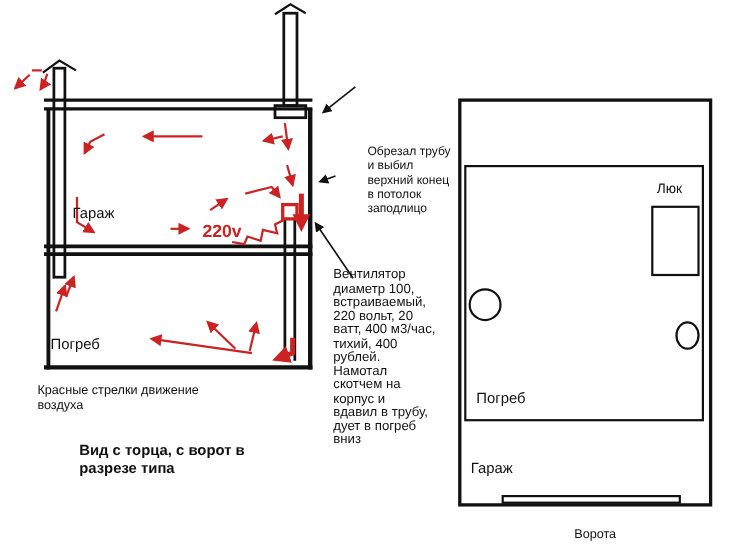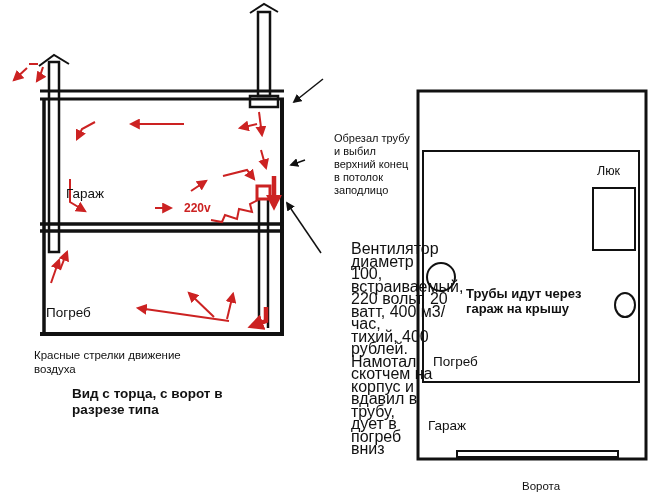--- a/index.html
+++ b/index.html
@@ -23,26 +23,26 @@
   .red-f{ fill: var(--color-red); }
   .lbl {
     position:absolute;
     white-space: pre-line;
     color: var(--color-ink);
     line-height: 1.2;
   }
   .b { font-weight: 700; }
   .note   { font-size: 11px;   line-height: 14.5px; }
   .note2  { font-size: 11px;   line-height: 13px; }
-  .note3  { font-size: 16px; line-height: 12.5px; margin-left: 48px; }
+  .note3  { font-size: 12px; line-height: 12.5px; }
   .legend { font-size: 11.5px; line-height: 14px; }
   .caption{ font-size: 13.5px; line-height: 16px; font-weight:700; }
   .roomlbl{ font-size: 13.5px; font-weight:400; }
   .small  { font-size: 11.5px; margin-left: 31px; }
-  .voltage{ font-size: 12px; font-weight:700; color: var(--color-red); }
+  .voltage{ font-size: 16px; font-weight:700; color: var(--color-red); }
 </style>
 </head>
 <body>
 
 <div class="canvas">
 
   <svg class="art" width="670" height="502" viewBox="0 0 670 502">
     <defs>
       <marker id="mr" viewBox="0 0 10 10" refX="8" refY="5" markerWidth="5.5" markerHeight="5.5" orient="auto">
         <path d="M0,0 L10,5 L0,10 z" class="red-f"></path>
@@ -126,21 +126,21 @@
       <ellipse cx="625" cy="305" rx="10" ry="12" class="ink" stroke-width="2"></ellipse>
       <rect x="457" y="451" width="161" height="6" class="ink" stroke-width="2"></rect>
     </g>
   </svg>
 
   <div class="lbl roomlbl" style="left:66px; top:186px;">Гараж</div>
   <div class="lbl roomlbl" style="left:46px; top:305px;">Погреб</div>
   <div class="lbl voltage" style="left:184px; top:201px;">220v</div>
   <div class="lbl legend" style="left:34px; top:348px;">Красные стрелки движение
 воздуха</div>
-  <div class="lbl caption" style="left:72px; top:386px;">Вид с торца, с ворот в
+  <div class="lbl caption" style="left:72px; top:402px;">Вид с торца, с ворот в
 разрезе типа</div>
 
   <div class="lbl note2" style="left:310px; top:132px; width:100px;margin-left:24px;">Обрезал трубу
 и выбил
 верхний конец
 в потолок
 заподлицо</div>
   <div class="lbl note3" style="left:303px; top:243px; width:98px;">Вентилятор
 диаметр 100,
 встраиваемый,
@@ -149,19 +149,17 @@
 тихий, 400
 рублей.
 Намотал
 скотчем на
 корпус и
 вдавил в трубу,
 дует в погреб
 вниз</div>
 
   <div class="lbl roomlbl" style="left:597px; top:164px; font-size:12.5px;">Люк</div>
-  <div class="lbl b" style="left:466px; top:286px; font-size:13px; line-height:15px;">Трубы идут через
-гараж на крышу</div>
   <div class="lbl roomlbl" style="left:433px; top:354px;">Погреб</div>
   <div class="lbl roomlbl" style="left:428px; top:418px;">Гараж</div>
   <div class="lbl small" style="left:491px; top:480px;">Ворота</div>
 
 </div>
 
 </body></html>

